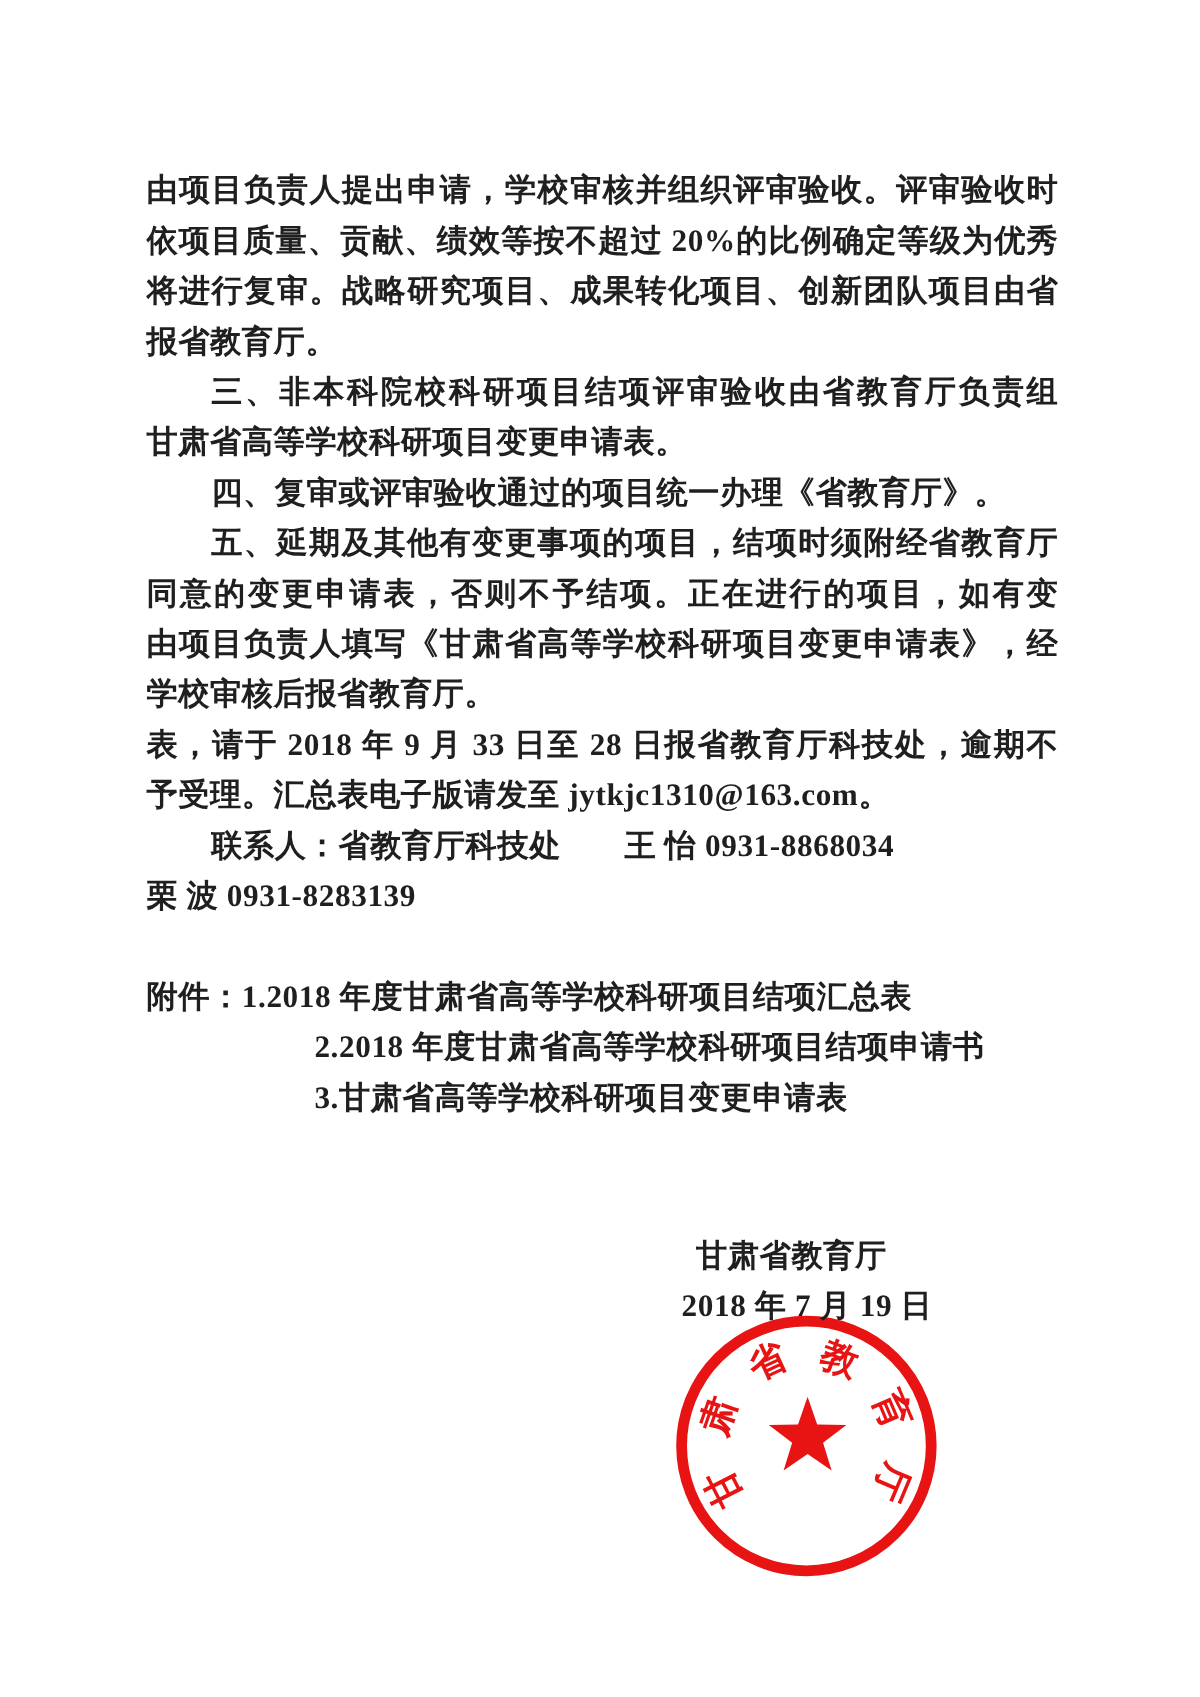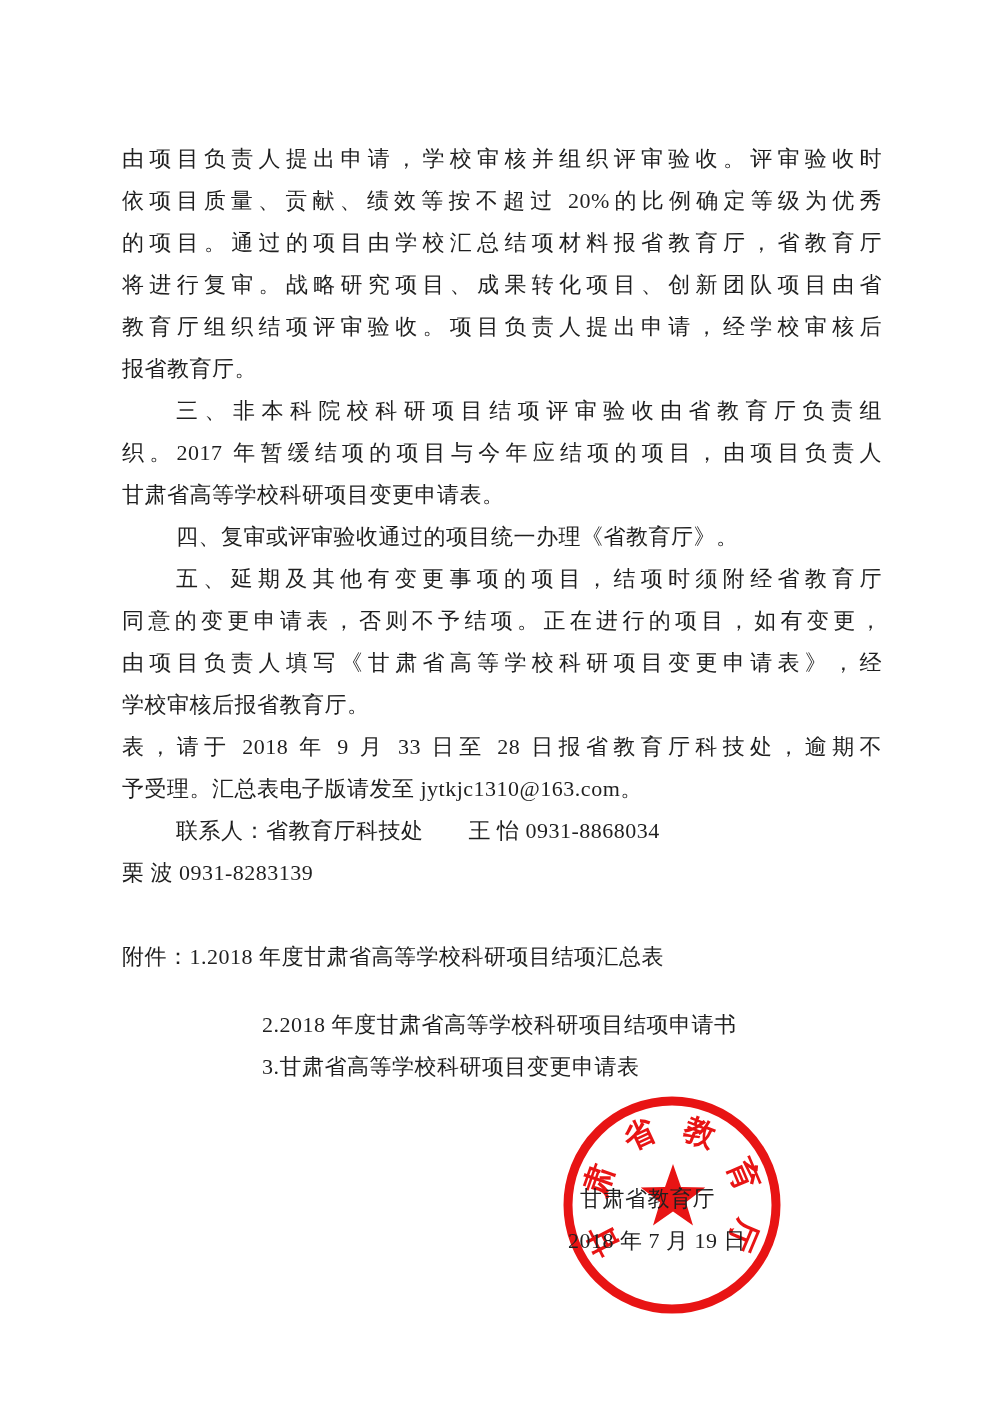--- a/index.html
+++ b/index.html
@@ -20,24 +20,25 @@
   .textflow {
     position: absolute;
     left: 122px;
     top: 138px;
     width: 760px;
     z-index: 2;
   }
   .row {
     height: 42px;
     line-height: 41px;
-    font-size: 22px;
+    font-size: 26px;
     letter-spacing: 0.5px;
     white-space: nowrap;
     overflow: visible;
+    font-weight: bold;
   }
   .row.justify {
     white-space: normal;
     text-align: justify;
     text-align-last: justify;
     text-justify: inter-character;
     overflow: hidden;
   }
   .row.indent { text-indent: 54px; }
   .seal {
@@ -70,39 +71,36 @@
           <text x="0" y="0" transform="translate(144.9,44.1) rotate(21)" text-anchor="middle" dy="0.35em" font-size="31" fill="#e81414">教</text>
           <text x="0" y="0" transform="translate(188.8,86.5) rotate(67)" text-anchor="middle" dy="0.35em" font-size="31" fill="#e81414">育</text>
           <text x="0" y="0" transform="translate(188.8,147.5) rotate(113)" text-anchor="middle" dy="0.35em" font-size="31" fill="#e81414">厅</text>
         </g>
     </svg>
   </div>
 
   <div class="textflow">
       <div class="row justify">由项目负责人提出申请，学校审核并组织评审验收。评审验收时</div>
       <div class="row justify">依项目质量、贡献、绩效等按不超过 20%的比例确定等级为优秀</div>
-      <div class="row justify">的项目。通过的项目由学校汇总结项材料报省教育厅，省教育厅</div>
       <div class="row justify">将进行复审。战略研究项目、成果转化项目、创新团队项目由省</div>
-      <div class="row justify">教育厅组织结项评审验收。项目负责人提出申请，经学校审核后</div>
       <div class="row">报省教育厅。</div>
       <div class="row justify indent">三、非本科院校科研项目结项评审验收由省教育厅负责组</div>
-      <div class="row justify">织。2017 年暂缓结项的项目与今年应结项的项目，由项目负责人</div>
       <div class="row">甘肃省高等学校科研项目变更申请表。</div>
       <div class="row indent">四、复审或评审验收通过的项目统一办理《省教育厅》。</div>
       <div class="row justify indent">五、延期及其他有变更事项的项目，结项时须附经省教育厅</div>
       <div class="row justify">同意的变更申请表，否则不予结项。正在进行的项目，如有变更，</div>
       <div class="row justify">由项目负责人填写《甘肃省高等学校科研项目变更申请表》，经</div>
       <div class="row">学校审核后报省教育厅。</div>
       <div class="row justify">表，请于 2018 年 9 月 33 日至 28 日报省教育厅科技处，逾期不</div>
       <div class="row">予受理。汇总表电子版请发至 jytkjc1310@163.com。</div>
       <div class="row indent">联系人：省教育厅科技处　　王 怡 0931-8868034</div>
       <div class="row" style="">栗 波 0931-8283139</div>
       <div class="row">&nbsp;</div>
       <div class="row" style="">附件：1.2018 年度甘肃省高等学校科研项目结项汇总表</div>
-      <div class="row" style="margin-left: 140px; margin-top: 26px;">2.2018 年度甘肃省高等学校科研项目结项申请书</div>
+      <div class="row" style="margin-left: 140px;">2.2018 年度甘肃省高等学校科研项目结项申请书</div>
       <div class="row" style="margin-left: 140px;">3.甘肃省高等学校科研项目变更申请表</div>
       <div class="row">&nbsp;</div>
       <div class="row">&nbsp;</div>
       <div class="row" style="margin-left: 458px; margin-top: 6px;">甘肃省教育厅</div>
       <div class="row" style="margin-left: 446px;">2018 年 7 月 19 日</div>
     </div>
 
 </div>
 
 </body></html>

